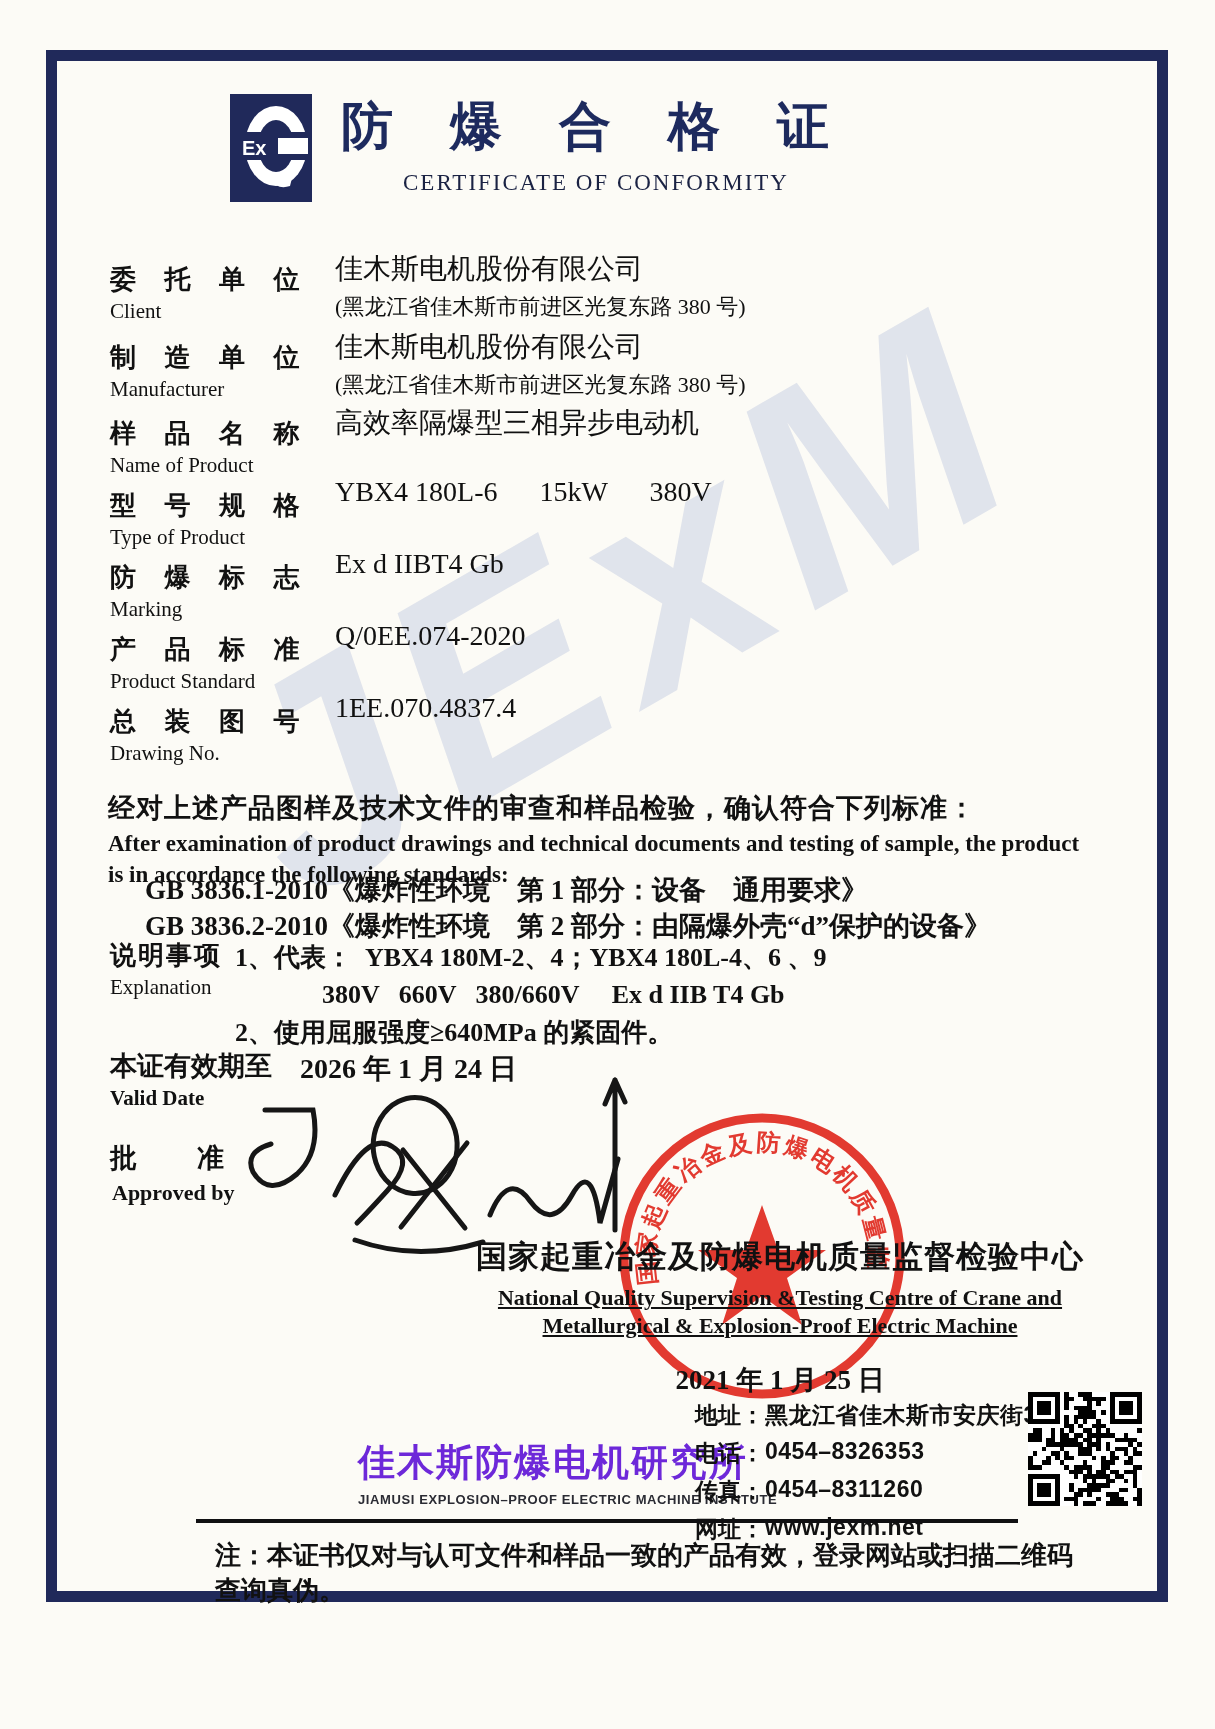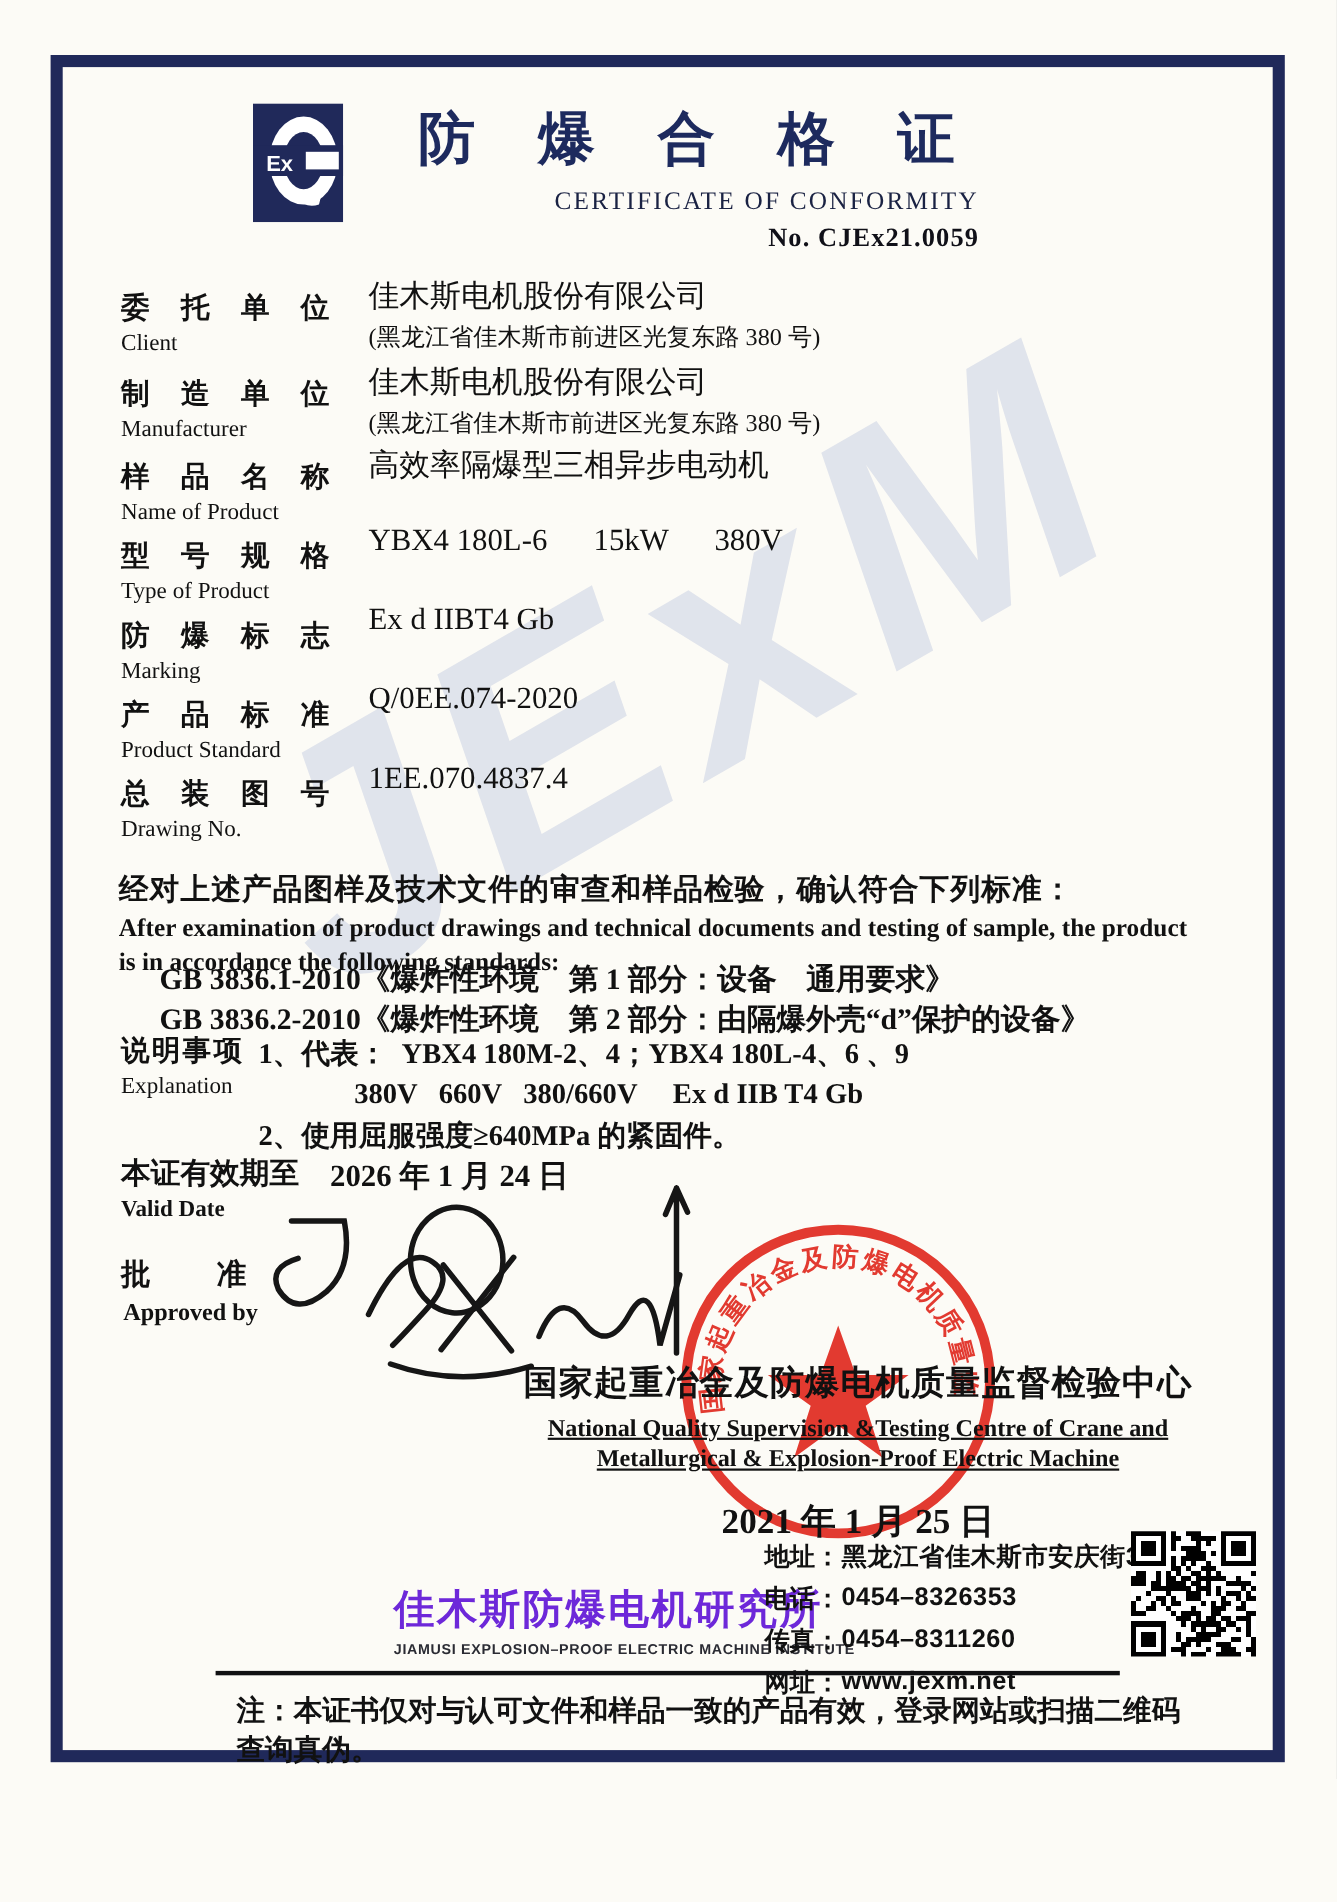--- a/index.html
+++ b/index.html
@@ -5,21 +5,21 @@
   html,body{margin:0;padding:0;background:#e8e8e4;}
   .page{position:relative;width:1215px;height:1729px;background:#fcfbf6;overflow:hidden;
         font-family:"Liberation Serif", serif;color:#111;}
   .frame{position:absolute;left:46px;top:50px;width:1100px;height:1530px;
          border:11px solid #20295a;background:transparent;}
   .watermark{position:absolute;left:140px;top:430px;width:960px;text-align:center;
              font-family:"Liberation Sans",sans-serif;font-weight:bold;font-style:italic;
              font-size:300px;letter-spacing:18px;color:rgba(128,144,200,0.22);
              transform:rotate(-30deg);user-select:none;}
   .hdr-logo{position:absolute;left:230px;top:94px;}
-  .hdr-text{position:absolute;left:330px;top:92px;width:560px;text-align:right;}
+  .hdr-text{position:absolute;left:316px;top:92px;width:560px;text-align:center;}
   .title-cn{font-size:52px;font-weight:bold;letter-spacing:22px;color:#1d2a5e;white-space:nowrap;}
   .title-en{font-size:23px;font-weight:normal;letter-spacing:2px;color:#1a2243;margin-top:8px;}
   .cert-no{font-size:24px;font-weight:bold;color:#101018;margin-top:8px;letter-spacing:1px;}
   .row{position:absolute;left:110px;width:980px;display:flex;}
   .lbl{width:225px;flex:none;}
   .lbl-cn{font-size:26px;font-weight:bold;letter-spacing:11px;white-space:nowrap;padding-top:12px;}
   .lbl-en{font-size:21px;margin-top:2px;}
   .val{flex:1;padding-left:0;}
   .val-main{font-size:28px;font-weight:normal;white-space:pre-wrap;}
   .val-note{font-size:22px;margin-top:4px;white-space:pre-wrap;}
@@ -31,21 +31,21 @@
   .expl-lbl{position:absolute;left:110px;top:938px;}
   .expl-line{position:absolute;font-size:26px;font-weight:bold;white-space:pre-wrap;}
   .valid-lbl{position:absolute;left:110px;top:1048px;font-size:27px;font-weight:bold;}
   .valid-en{position:absolute;left:110px;top:1086px;font-size:21px;font-weight:bold;}
   .valid-val{position:absolute;left:300px;top:1050px;font-size:28px;font-weight:bold;}
   .appr-lbl{position:absolute;left:110px;top:1140px;font-size:27px;font-weight:bold;letter-spacing:2px;white-space:pre;}
   .appr-en{position:absolute;left:112px;top:1180px;font-size:22px;font-weight:bold;}
   .issuer{position:absolute;left:420px;top:1236px;width:720px;text-align:center;}
   .issuer-cn{font-size:31px;font-weight:bold;letter-spacing:1px;}
   .issuer-en{font-size:22px;font-weight:bold;line-height:28px;margin-top:6px;text-decoration:underline;}
-  .issuer-date{font-size:32px;font-weight:bold;margin-top:22px;}
+  .issuer-date{font-size:27px;font-weight:bold;margin-top:22px;}
   .sig{position:absolute;left:235px;top:1055px;}
   .stamp{position:absolute;left:616px;top:1110px;opacity:0.92;}
   .f-logo{position:absolute;left:205px;top:1420px;width:150px;height:95px;}
   .f-logo-letters{position:absolute;left:38px;top:22px;font-family:"Liberation Sans",sans-serif;font-weight:bold;}
   .f-logo-letters .e{color:#16235a;font-size:46px;}
   .f-logo-letters .x{color:#3f6fb5;font-size:34px;}
   .f-logo-letters .m{color:#3f6fb5;font-size:46px;}
   .f-inst{position:absolute;left:358px;top:1438px;}
   .f-inst-cn{font-size:37px;font-weight:bold;letter-spacing:2px;font-family:Liberation Serif, serif;color:#6d28d9;}
   .f-inst-en{font-size:13px;font-weight:bold;letter-spacing:0.6px;margin-top:4px;font-family:"Liberation Sans",sans-serif;color:#2a2b33;}
@@ -72,21 +72,20 @@
     <ellipse cx="46" cy="52" rx="18" ry="26" fill="#20295a"></ellipse>
     <rect x="0" y="38" width="82" height="28" fill="#20295a"></rect>
     <rect x="48" y="44" width="30" height="16" fill="#ffffff"></rect>
     <path d="M 40 86 q 8 10 20 6 l 2 -8 q -12 4 -18 -4 z" fill="#ffffff"></path>
     <text x="12" y="61" font-family="Liberation Sans, sans-serif" font-size="20" font-weight="bold" fill="#ffffff">Ex</text>
   </svg>
 
   <div class="hdr-text">
     <div class="title-cn">防 爆 合 格 证</div>
     <div class="title-en">CERTIFICATE  OF  CONFORMITY</div>
-    <div class="cert-no">No.   CJEx21.0059</div>
   </div>
 
   <div class="row" style="top:250px">
     <div class="lbl">
         <div class="lbl-cn">委 托 单 位</div>
         <div class="lbl-en">Client</div>
       </div>
     <div class="val">
         <div class="val-main">佳木斯电机股份有限公司</div>
         <div class="val-note">(黑龙江省佳木斯市前进区光复东路 380 号)</div>

